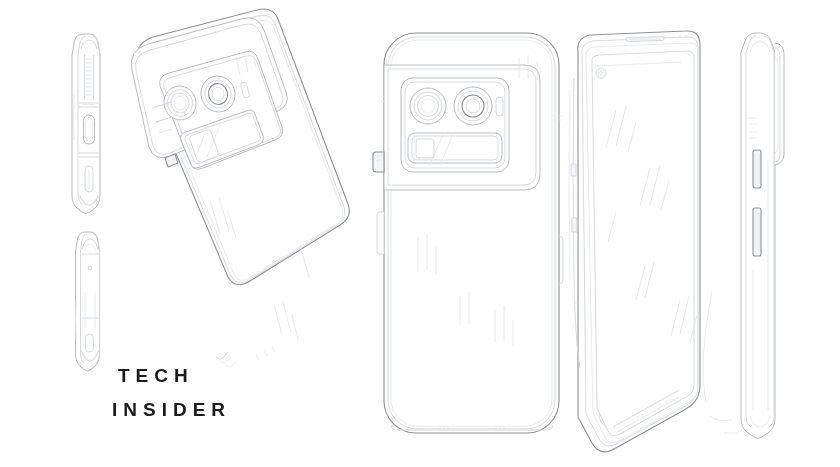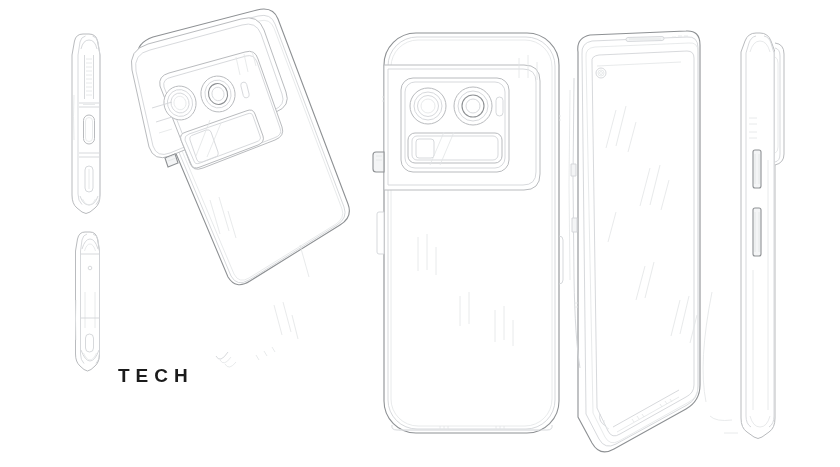--- a/index.html
+++ b/index.html
@@ -325,14 +325,15 @@
       <path class="ln-x" d="M753 270 v140"></path>
 
       <path class="ln-x" d="M712 292 q-14 70 -6 110"></path>
       <path class="ln-x" d="M732 420 q-16 2 -22 -4"></path>
       <path class="ln-x" d="M724 433 h14"></path>
     </g>
 
   </svg>
 
   <div class="wm" id="wm-tech">TECH</div>
+  <div class="wm" id="wm-insider">INSIDER</div>
 
 </div>
 
 </body></html>

